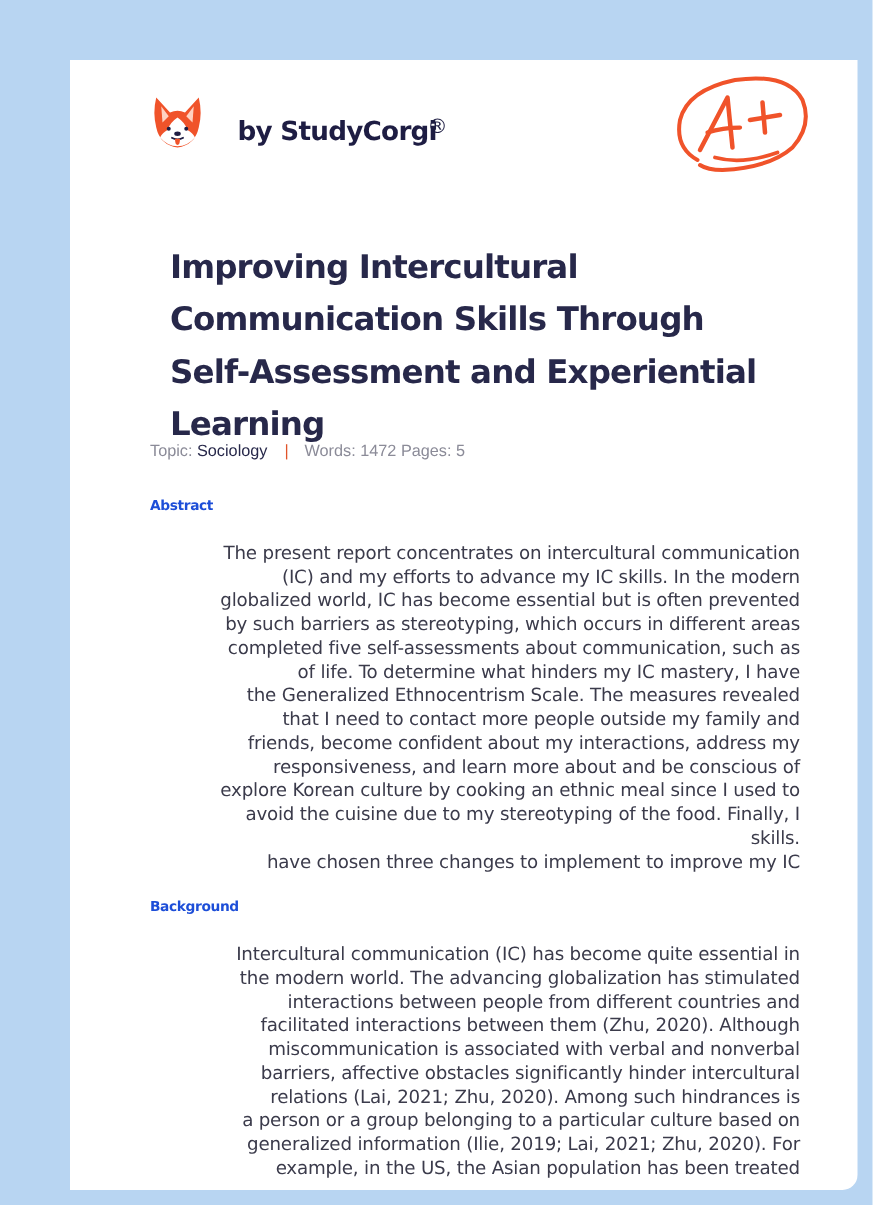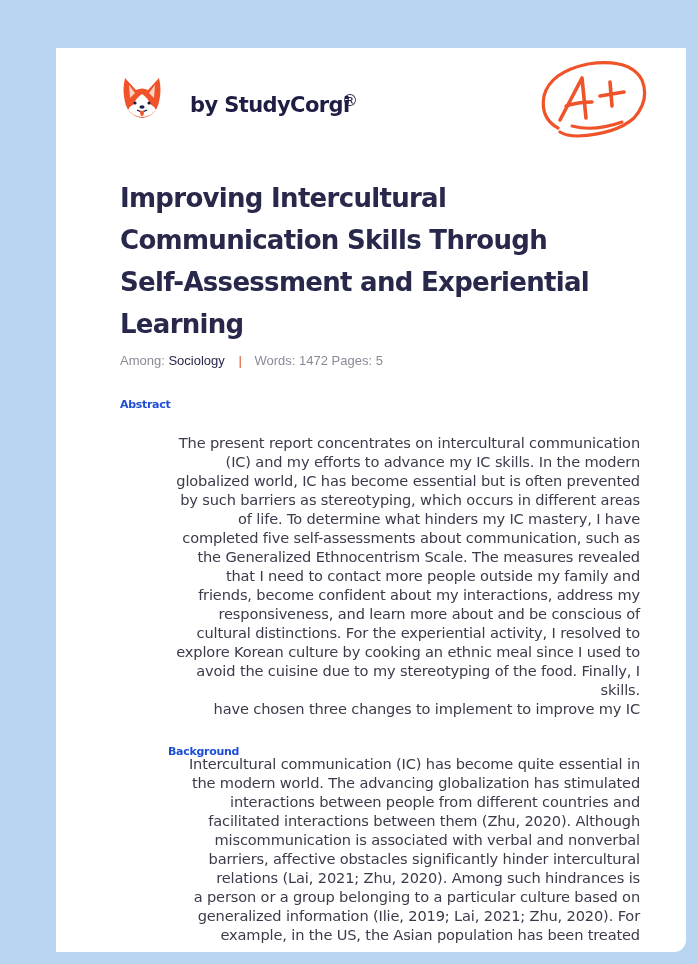--- a/index.html
+++ b/index.html
@@ -51,21 +51,21 @@
   .grade {
     position: absolute;
     left: 538px;
     top: 58px;
   }
   .title {
     position: absolute;
     left: 120px;
     top: 177px;
     width: 510px;
-    margin: 0;
+    margin: 16px;
     font-family: "DejaVu Sans", sans-serif;
     font-weight: bold;
     font-size: 26px;
     line-height: 42px;
     letter-spacing: -0.7px;
     color: #27284a;
   }
   .meta {
     position: absolute;
     left: 120px;
@@ -137,47 +137,46 @@
 </div>
 
 <h1 class="title">
   <span style="display:block">Improving Intercultural</span>
   <span style="display:block">Communication Skills Through</span>
   <span style="display:block">Self-Assessment and Experiential</span>
   <span style="display:block">Learning</span>
 </h1>
 
 <div class="meta">
-  <span>Among:</span>
+  <span>Topic:</span>
   <span class="topic-value">Sociology</span>
   <span class="sep">|</span>
   <span>Words: 1472</span>
   <span class="gap">Pages: 5</span>
 </div>
 
 <h2 class="h2" style="top:398px;">Abstract</h2>
 <p class="para" style="top:433px;">
   <span class="line">The present report concentrates on intercultural communication</span>
   <span class="line">(IC) and my efforts to advance my IC skills. In the modern</span>
   <span class="line">globalized world, IC has become essential but is often prevented</span>
   <span class="line">by such barriers as stereotyping, which occurs in different areas</span>
+  <span class="line">completed five self-assessments about communication, such as</span>
   <span class="line">of life. To determine what hinders my IC mastery, I have</span>
-  <span class="line">completed five self-assessments about communication, such as</span>
   <span class="line">the Generalized Ethnocentrism Scale. The measures revealed</span>
   <span class="line">that I need to contact more people outside my family and</span>
   <span class="line">friends, become confident about my interactions, address my</span>
   <span class="line">responsiveness, and learn more about and be conscious of</span>
-  <span class="line">cultural distinctions. For the experiential activity, I resolved to</span>
   <span class="line">explore Korean culture by cooking an ethnic meal since I used to</span>
   <span class="line">avoid the cuisine due to my stereotyping of the food. Finally, I</span>
   <span class="line">skills.</span>
   <span class="line">have chosen three changes to implement to improve my IC</span>
 </p>
 
-<h2 class="h2" style="top:745px;margin-left:48px;">Background</h2>
+<h2 class="h2" style="top:719px;">Background</h2>
 <p class="para" style="top:754px;">
   <span class="line">Intercultural communication (IC) has become quite essential in</span>
   <span class="line">the modern world. The advancing globalization has stimulated</span>
   <span class="line">interactions between people from different countries and</span>
   <span class="line">facilitated interactions between them (Zhu, 2020). Although</span>
   <span class="line">miscommunication is associated with verbal and nonverbal</span>
   <span class="line">barriers, affective obstacles significantly hinder intercultural</span>
   <span class="line">relations (Lai, 2021; Zhu, 2020). Among such hindrances is</span>
   <span class="line">a person or a group belonging to a particular culture based on</span>
   <span class="line">generalized information (Ilie, 2019; Lai, 2021; Zhu, 2020). For</span>

